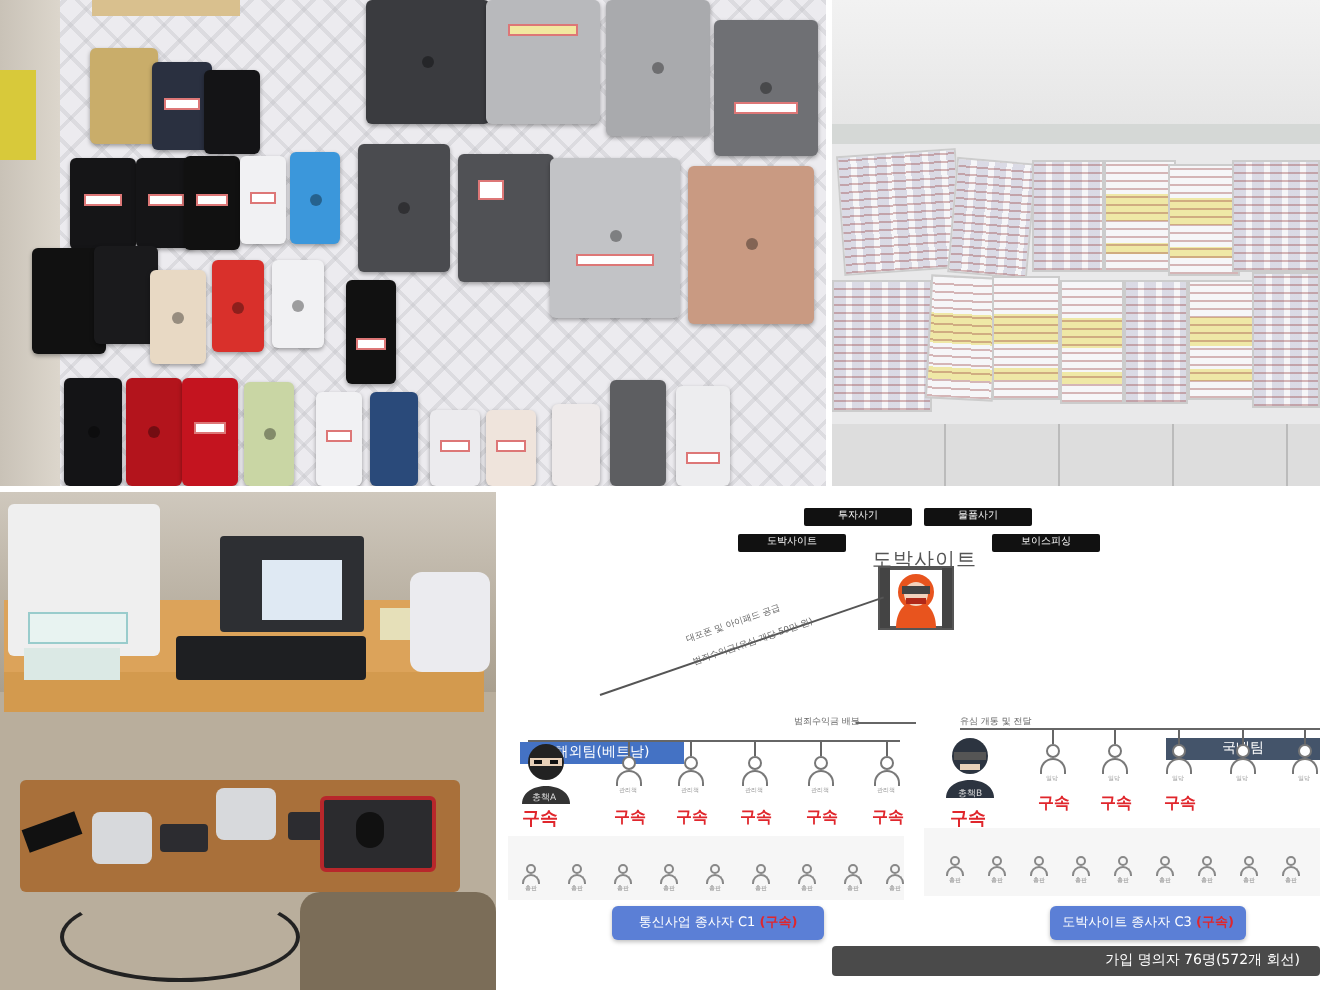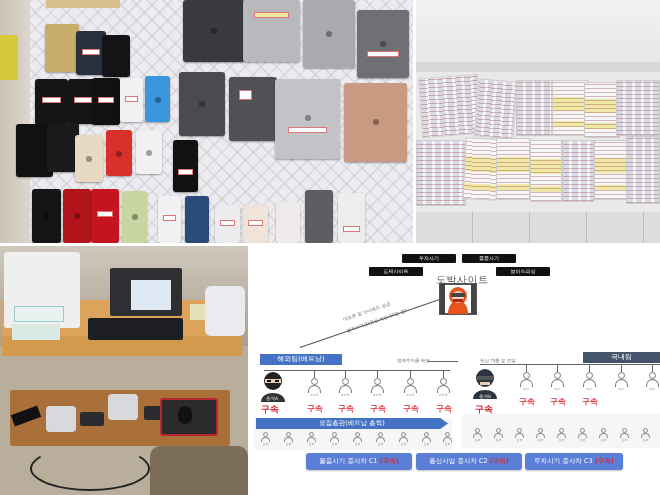--- a/index.html
+++ b/index.html
@@ -53,21 +53,21 @@
     #p3 .cable { position:absolute; left:30px; top:200px; width:120px; height:45px; border:2px solid #222; border-radius:50%; border-top-color:transparent; }
 
     
     #diagram { position:absolute; left: 250px; top: 246px; width: 410px; height: 249px; background:#ffffff; }
     .tagbox { position:absolute; height:9px; background:#111; color:#fff; font-size:5px; line-height:9px; text-align:center; border-radius:1px; }
     .title-org { position:absolute; left:186px; top:27px; font-size:10px; color:#555; letter-spacing:0.5px; }
     .boss { position:absolute; left:188px; top:36px; width:40px; height:34px; }
     .diag-line { position:absolute; height:1px; background:#555; transform-origin: left center; }
     .small-note { position:absolute; font-size:4.5px; color:#666; white-space:nowrap; }
 
-    .team-bar { position:absolute; height:11px; color:#fff; font-size:7px; line-height:11px; text-align:center; }
+    .team-bar { position:absolute; height:11px; color:#fff; font-size:7px; line-height:11px; text-align:center;margin-top:17px; }
     .team-blue { background:#4472c4; }
     .team-dark { background:#44546a; }
 
     .tree-h { position:absolute; height:1px; background:#666; }
     .tree-v { position:absolute; width:1px; background:#666; }
     .person { position:absolute; width:14px; height:18px; }
     .person .head { position:absolute; left:4px; top:0; width:7px; height:7px; border:1px solid #777; border-radius:50%; background:#fff; }
     .person .body { position:absolute; left:1px; top:7px; width:13px; height:8px; border:1px solid #777; border-bottom:none; border-radius:7px 7px 0 0; background:#fff; }
     .person .cap { position:absolute; left:-2px; top:15px; width:18px; font-size:3px; color:#999; text-align:center; }
     .arrest { position:absolute; font-size:8px; font-weight:bold; color:#e0262c; white-space:nowrap; }
@@ -356,21 +356,20 @@
       </div>
 
     <div class="tree-v" style="left:402px;top:118px;height:8px;"></div>
     <div class="person" style="left:395px;top:126px;">
         <div class="head"></div>
         <div class="body"></div>
         <div class="cap">일당</div>
       </div>
 
     <div class="bg-panel" style="left:4px;top:172px;width:198px;height:32px;"></div>
-    <div class="recruit-bar team-blue" style="left:6px;top:172px;width:192px;clip-path:polygon(0 0,96% 0,100% 50%,96% 100%,0 100%);">모집총판(베트남 총책)</div>
     <div class="bg-panel" style="left:212px;top:168px;width:198px;height:34px;"></div>
 
     <div class="mini-person" style="left:10px;top:186px">
         <div class="head"></div>
         <div class="body"></div>
         <div class="cap">총판</div>
       </div>
     <div class="mini-person" style="left:33px;top:186px">
         <div class="head"></div>
         <div class="body"></div>
@@ -452,27 +451,24 @@
         <div class="body"></div>
         <div class="cap">총판</div>
       </div>
     <div class="mini-person" style="left:390px;top:182px">
         <div class="head"></div>
         <div class="body"></div>
         <div class="cap">총판</div>
       </div>
 
     <div class="telecom" style="left:56px;width:106px;">
-      <span>물품사기 종사자 C1</span>
-      <span class="red">(구속)</span>
-    </div>
-    <div class="telecom" style="left:166px;width:106px;">
-      <span>통신사업 종사자 C2</span>
+      <span>통신사업 종사자 C1</span>
       <span class="red">(구속)</span>
     </div>
     <div class="telecom" style="left:275px;width:98px;">
-      <span>투자사기 종사자 C3</span>
+      <span>도박사이트 종사자 C3</span>
       <span class="red">(구속)</span>
     </div>
 
+    <div class="bottom-bar" style="left:166px;width:244px;text-align:right;padding-right:10px;">가입 명의자 76명(572개 회선)</div>
   </div>
 
 </div>
 
 </body></html>

